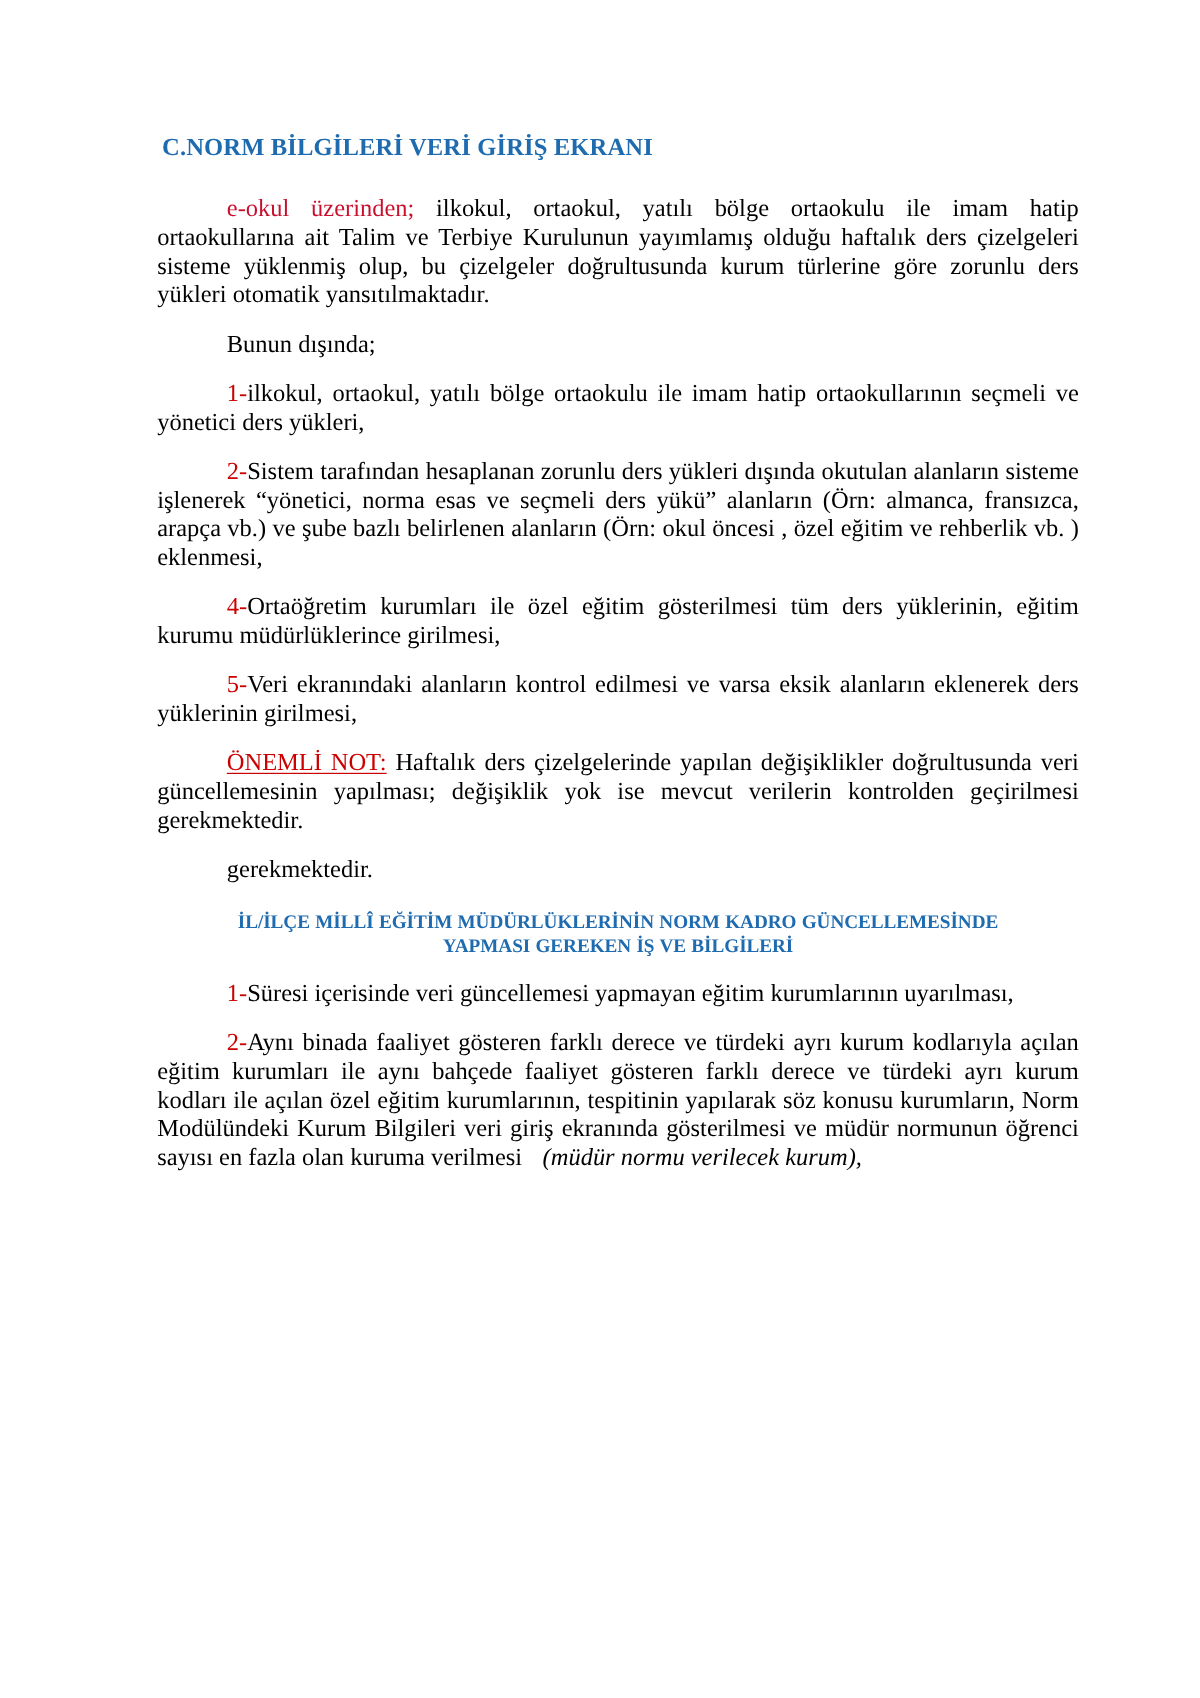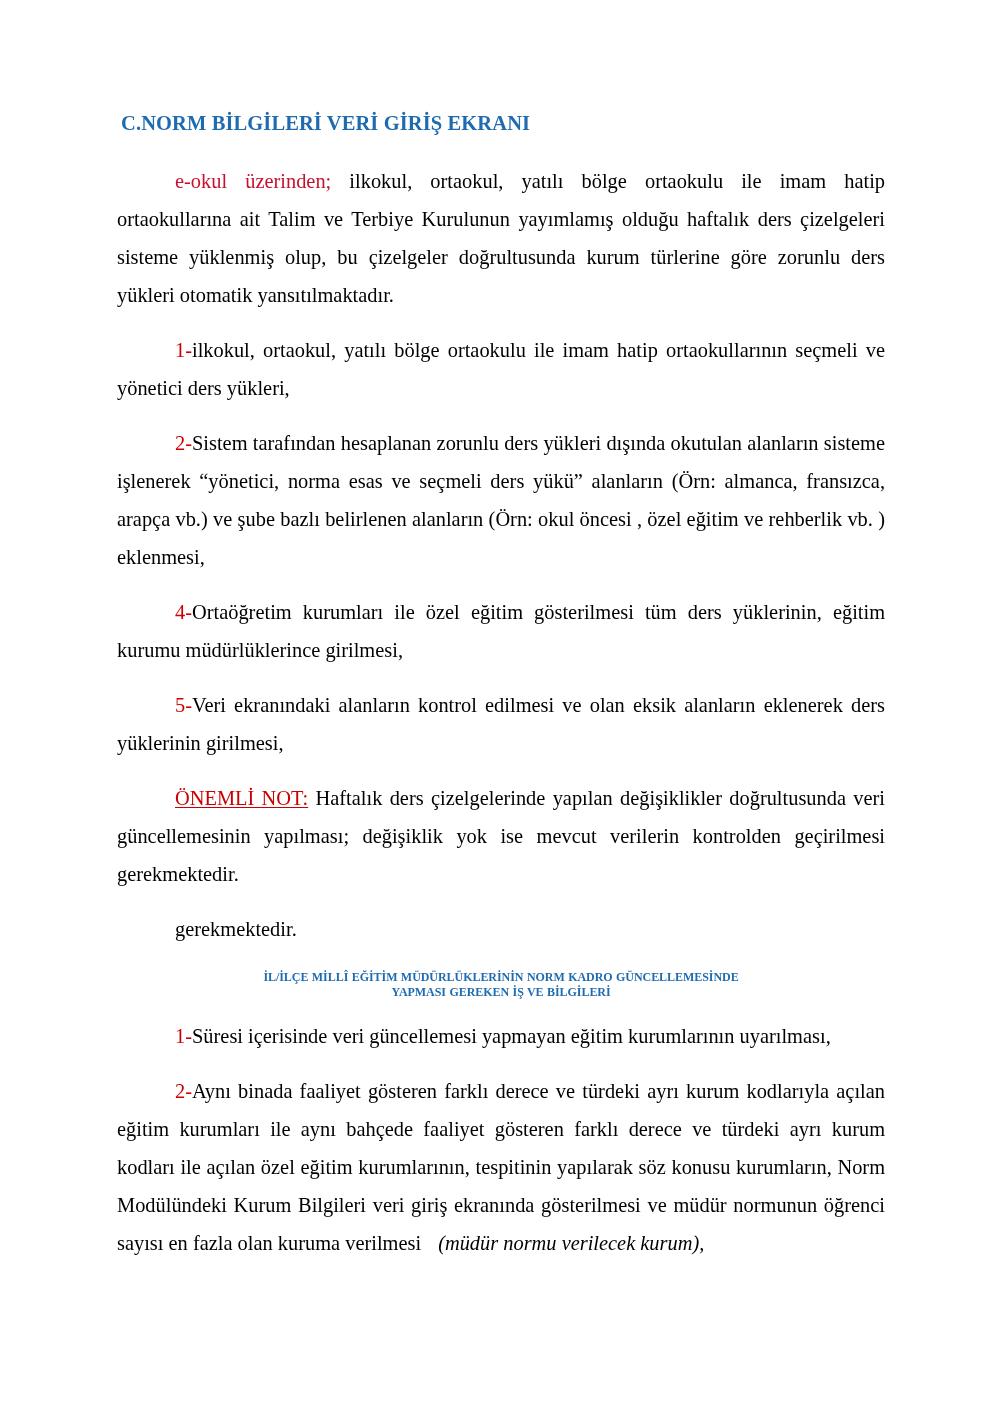--- a/index.html
+++ b/index.html
@@ -20,21 +20,21 @@
     position: relative;
     width: 1000px;
     height: 1415px;
     background: #ffffff;
     box-sizing: border-box;
     overflow: hidden;
   }
 
   .content {
     position: absolute;
-    left: 117px;
+    left: 131px;
     top: 112px;
     width: 768px;
   }
 
   
   .heading-blue {
     color: #1F6BB0;
     font-weight: bold;
     font-family: "Liberation Serif", "DejaVu Serif", serif;
   }
@@ -43,35 +43,35 @@
     font-size: 20.5px;
     letter-spacing: 0.1px;
     margin: 0 0 26px 4px;
     line-height: 1.15;
     font-variant: small-caps;
     text-transform: none;
   }
 
   .heading-center {
     text-align: center;
-    font-size: 12px;
+    font-size: 16px;
     line-height: 1.30;
     margin: 22px 0 16px 0;
     letter-spacing: -0.05px;
     word-spacing: 0.5px;
   }
   .heading-center .l2 {
     display: block;
   }
 
   
   p.para {
     margin: 0 0 17px 0;
     font-size: 20.4px;
-    line-height: 38px;
+    line-height: 24px;
     text-align: justify;
     text-justify: inter-word;
     text-indent: 58px;
     hyphens: none;
   }
 
   .red {
     color: #C8102E;
   }
   .red-num {
@@ -91,29 +91,30 @@
 </head>
 <body>
 
 <div class="page">
   <div class="content">
 
     <div class="heading-blue heading-main">C.NORM BİLGİLERİ VERİ GİRİŞ EKRANI</div>
 
     <p class="para"><span class="red">e-okul üzerinden;</span><span> ilkokul, ortaokul, yatılı bölge ortaokulu ile imam hatip ortaokullarına ait Talim ve Terbiye Kurulunun yayımlamış olduğu haftalık ders çizelgeleri sisteme yüklenmiş olup, bu çizelgeler doğrultusunda kurum türlerine göre zorunlu ders yükleri otomatik yansıtılmaktadır.</span></p>
 
+    <p class="para"><span>Bunun dışında;</span></p>
 
     <p class="para"><span class="red-num">1-</span><span>ilkokul, ortaokul, yatılı bölge ortaokulu ile imam hatip ortaokullarının seçmeli ve yönetici ders yükleri,</span></p>
 
     <p class="para"><span class="red-num">2-</span><span>Sistem tarafından hesaplanan zorunlu ders yükleri dışında okutulan alanların sisteme işlenerek “yönetici, norma esas ve seçmeli ders yükü” alanların (Örn: almanca, fransızca, arapça vb.) ve şube bazlı belirlenen alanların  (Örn: okul öncesi ,  özel eğitim ve  rehberlik vb. ) eklenmesi,</span></p>
 
 
     <p class="para"><span class="red-num">4-</span><span>Ortaöğretim kurumları ile özel eğitim gösterilmesi tüm ders yüklerinin, eğitim kurumu müdürlüklerince girilmesi,</span></p>
 
-    <p class="para"><span class="red-num">5-</span><span>Veri ekranındaki alanların kontrol edilmesi ve olan eksik alanların eklenerek ders yüklerinin girilmesi,</span></p>
+    <p class="para"><span class="red-num">5-</span><span>Veri ekranındaki alanların kontrol edilmesi ve varsa eksik alanların eklenerek ders yüklerinin girilmesi,</span></p>
 
     <p class="para"><span class="red-underline">ÖNEMLİ NOT:</span><span> Haftalık ders çizelgelerinde yapılan değişiklikler doğrultusunda veri güncellemesinin yapılması; değişiklik yok ise mevcut verilerin kontrolden geçirilmesi gerekmektedir.</span></p>
 
     <p class="para"><span>gerekmektedir.</span></p>
 
     <div class="heading-blue heading-center">
       <span class="l1">İL/İLÇE MİLLÎ EĞİTİM MÜDÜRLÜKLERİNİN NORM KADRO GÜNCELLEMESİNDE</span>
       <span class="l2">YAPMASI GEREKEN İŞ VE BİLGİLERİ</span>
     </div>
 

